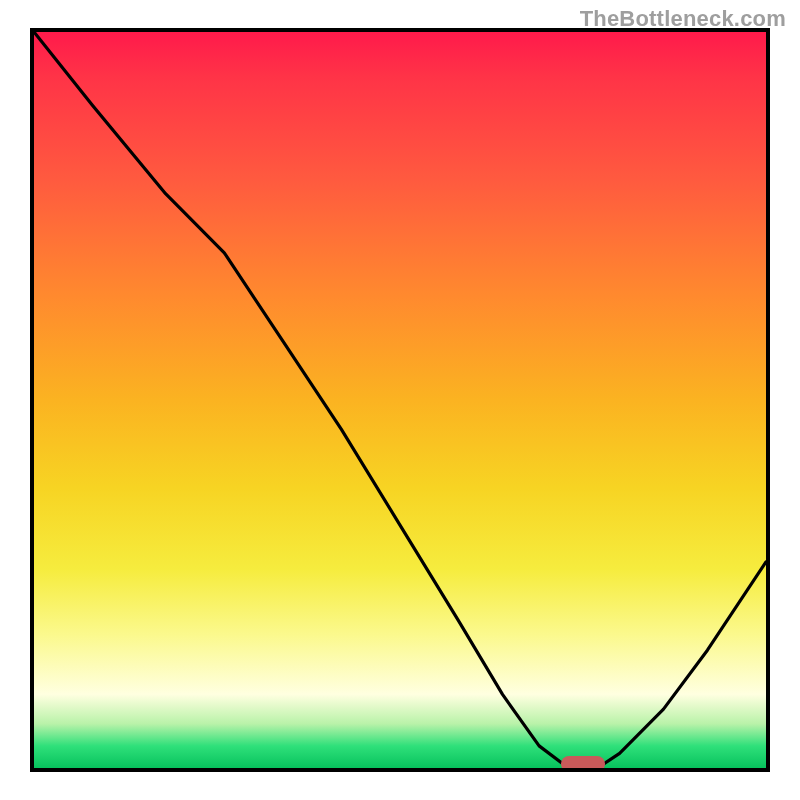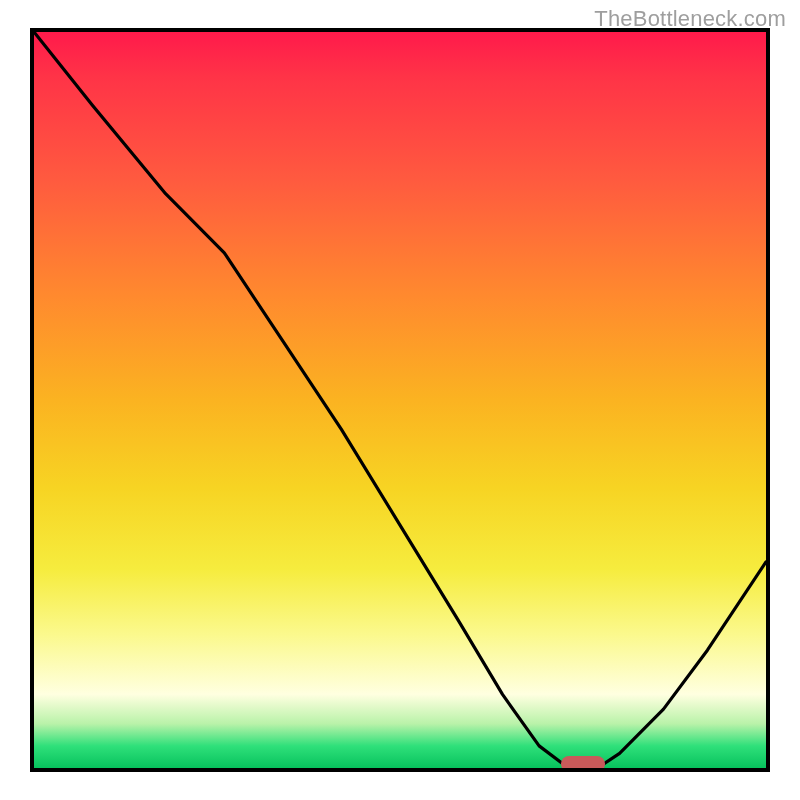--- a/index.html
+++ b/index.html
@@ -16,21 +16,21 @@
     height: 800px;
   }
   .watermark {
     position: absolute;
     top: 6px;
     right: 14px;
     color: #9e9e9e;
     font-size: 22px;
     letter-spacing: 0.2px;
     z-index: 3;
-    font-weight: 400;
+    font-weight: 700;
   }
   .plot-frame {
     position: absolute;
     left: 30px;
     top: 28px;
     width: 740px;
     height: 744px;
     border: 4px solid #000;
     box-sizing: border-box;
     overflow: hidden;

